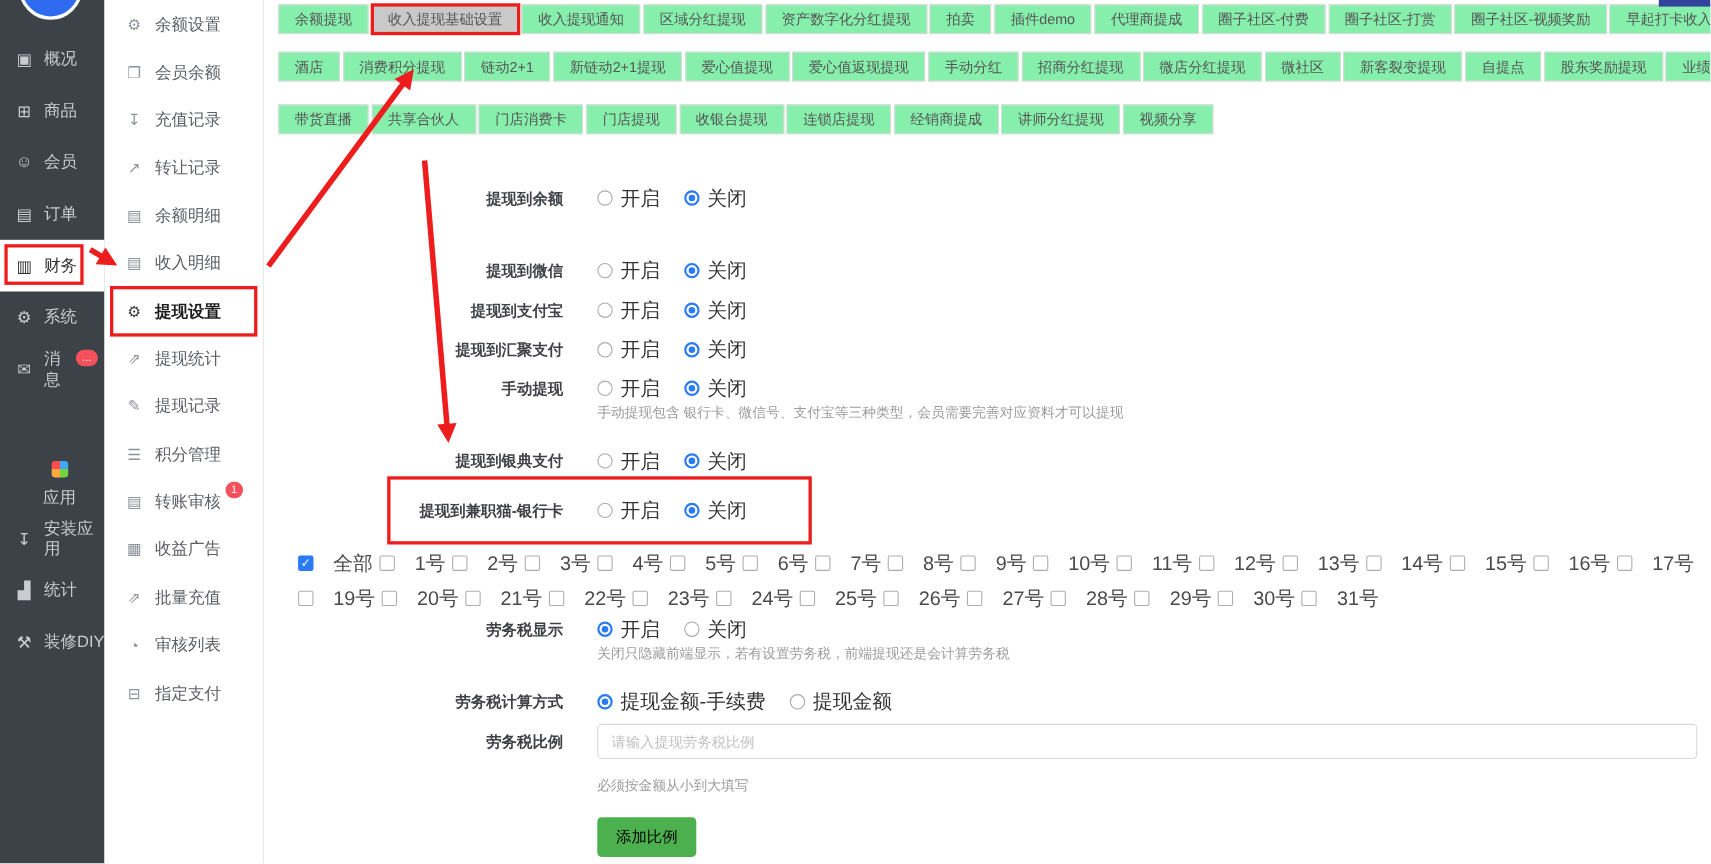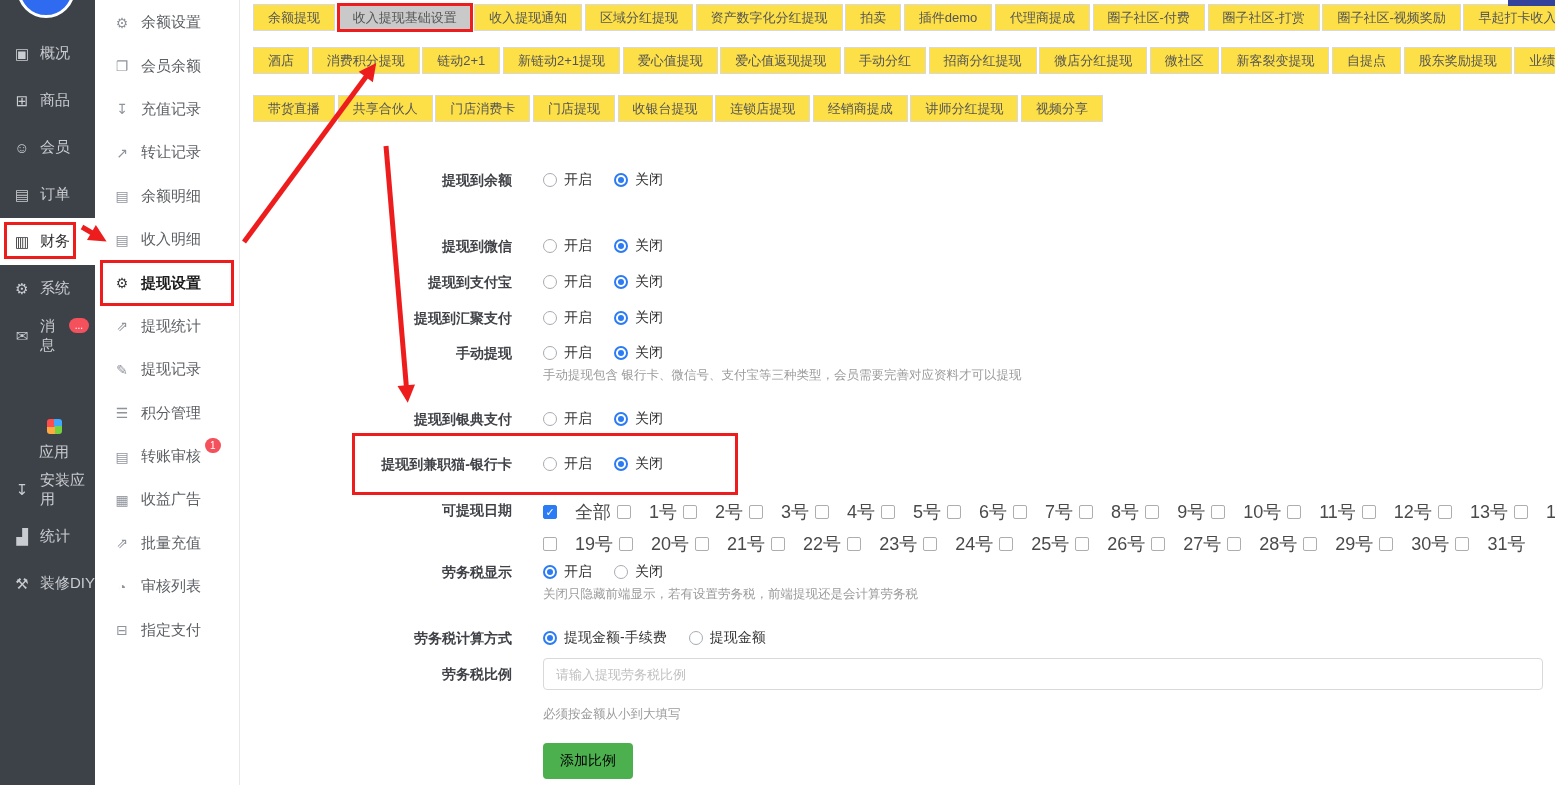--- a/index.html
+++ b/index.html
@@ -23,33 +23,33 @@
   .mitem{position:relative; display:flex; align-items:center; gap:10px; height:43.4px; padding-left:18px; color:#5c5f63; font-size:15px; cursor:pointer;}
   .mitem .sicon{color:#8f939b; font-size:14px;}
   .mitem.active{color:#1c1c1c; font-weight:bold;}
   .mitem.active .sicon{color:#3a3a3a;}
   .mitem.active::after{content:""; position:absolute; left:5px; right:5px; top:-1px; bottom:-1px; border:3px solid var(--red);}
   .mitem .sbadge{transform:translate(-6px,-11px); padding:0 5px;}
 
   
   #content{position:absolute; left:240px; right:0; top:0; bottom:0; background:#fff; overflow:hidden;}
   .tabrow{position:absolute; left:13px; white-space:nowrap; font-size:13px;}
-  .tab{display:inline-block; vertical-align:top; border:1px solid #d9d9d9; margin-left:-1px; padding:0 14px; line-height:25px; height:27px; color:#555; background:#fde047; cursor:pointer;}
+  .tab{display:inline-block; vertical-align:top; border:1px solid #d9d9d9; margin-left:-1px; padding:0 14px; line-height:25px; height:27px; color:#555; background:#86efac; cursor:pointer;}
   .tab:first-child{margin-left:0;}
   .tab.active{position:relative; background:#c9c9c9; z-index:2;}
   .tab.active::after{content:""; position:absolute; inset:-2px; border:3px solid var(--red);}
   #tabrow1{top:4px;} #tabrow2{top:47px;} #tabrow3{top:95px;}
 
   
   .frow{position:absolute; left:0; width:1315px; display:flex; align-items:flex-start;}
   .flabel{flex:none; width:272px; text-align:right; font-size:14px; font-weight:600; color:#404247; line-height:20px;}
   .flabel.lh32{line-height:32px;}
   .fctrl{margin-left:31px; flex:1; min-width:0;}
   .rline{display:flex; align-items:center; height:20px;}
-  .radio{display:inline-flex; align-items:center; gap:7px; margin-right:22px; cursor:pointer; font-size:14px; color:#333;}
+  .radio{display:inline-flex; align-items:center; gap:7px; margin-right:22px; cursor:pointer; font-size:18px; color:#333;}
   .rb{flex:none; width:14px; height:14px; border-radius:50%; border:1px solid #a8abb2; background:#fff; position:relative;}
   .rb.checked{border:2px solid var(--blue);}
   .rb.checked::after{content:""; position:absolute; inset:2px; border-radius:50%; background:var(--blue);}
   .fnote{margin-top:4px; font-size:12.5px; color:#9b9b9b; line-height:17px;}
   .days-line{display:flex; align-items:center; white-space:nowrap;}
   .days-line.second{margin-top:8px;}
   .day{display:inline-flex; align-items:center; gap:18px; margin-right:6px; font-size:18px; color:#4a4a4a; cursor:pointer;}
   .cb{flex:none; width:14px; height:14px; border:1px solid #aeaeae; border-radius:2px; background:#fff; position:relative;}
   .cb.checked{background:var(--blue); border-color:var(--blue);}
   .cb.checked::after{content:"✓"; position:absolute; inset:0; color:#fff; font-size:11px; line-height:13px; text-align:center;}
@@ -420,21 +420,20 @@
           </span>
       <span class="radio">
             <span class="rb checked"></span>
             <span>关闭</span>
           </span>
     </div>
       </div>
   </div>
 
   <div class="frow" style="top:500px">
-    <div class="flabel">可提现日期</div>
     <div class="fctrl">
       <div class="days-line">
         <label class="day">
             <span class="cb checked"></span>
             <span>全部</span>
           </label>
 
           <label class="day">
             <span class="cb"></span>
             <span>1号</span>

